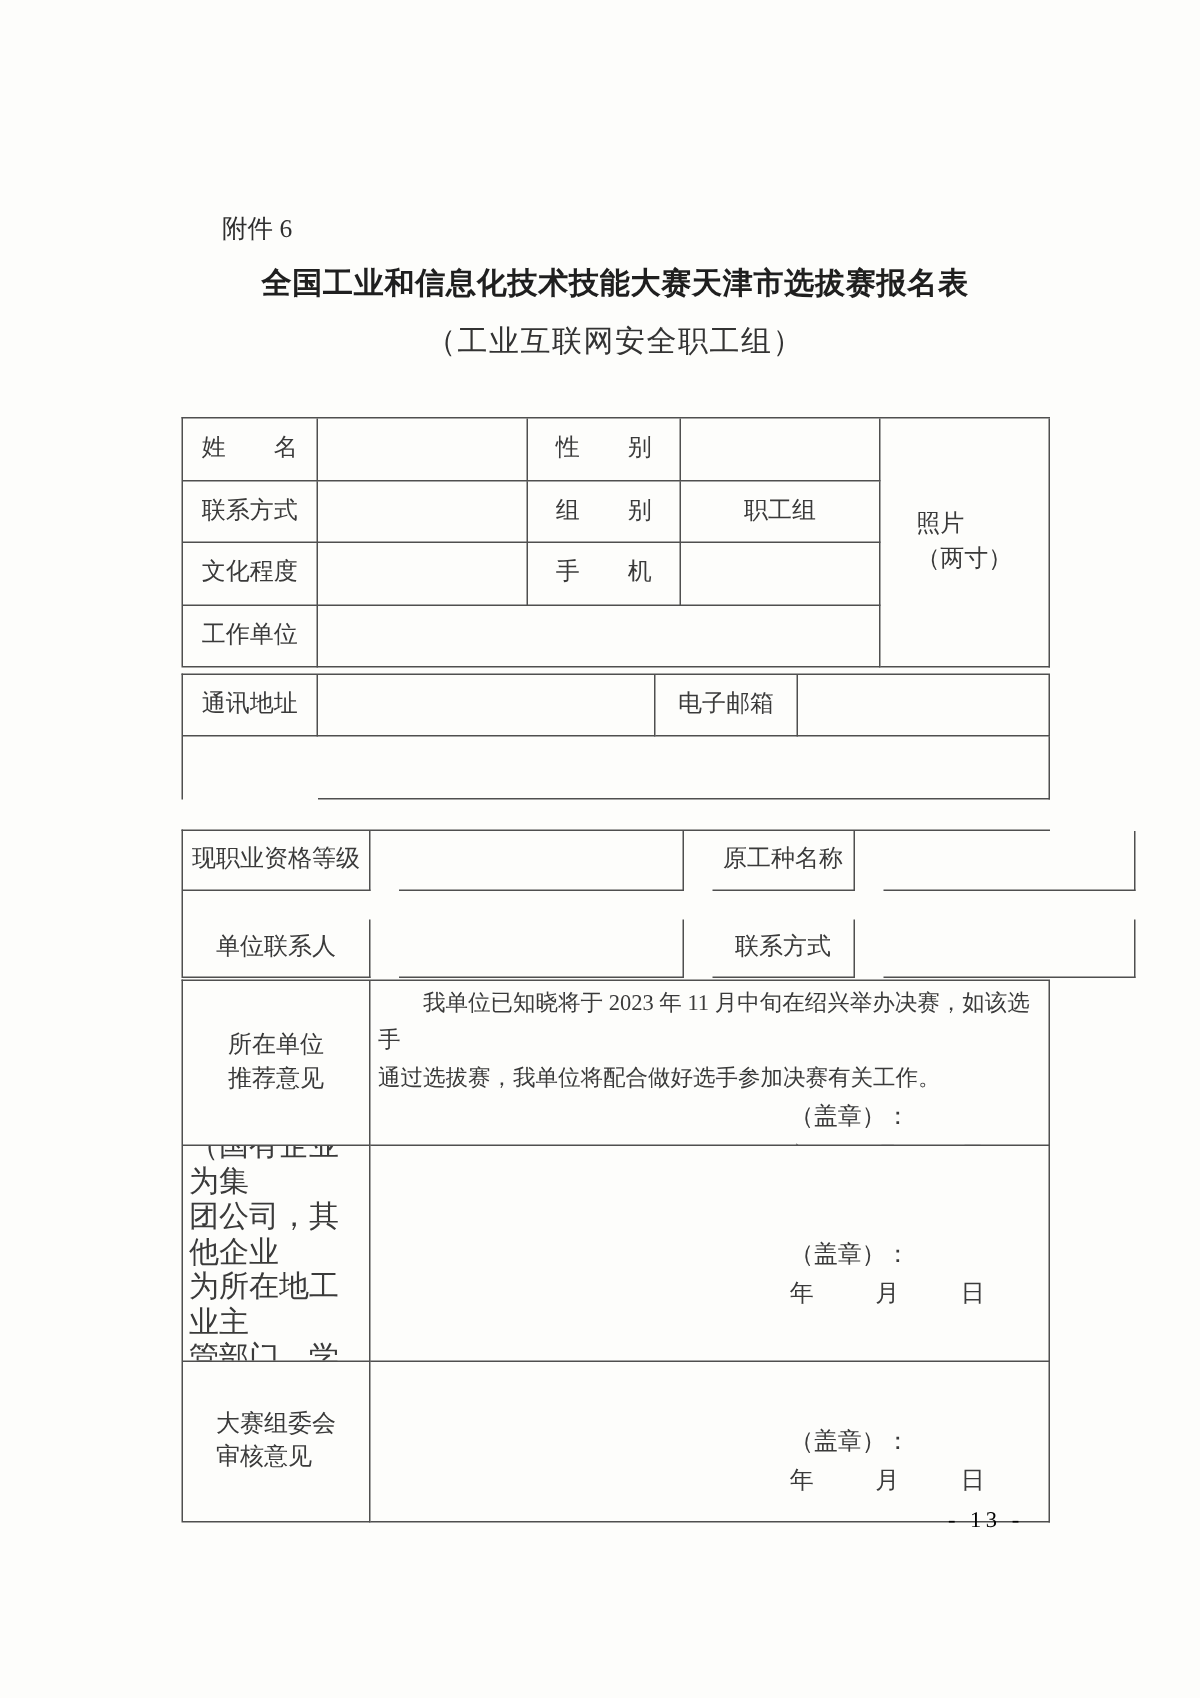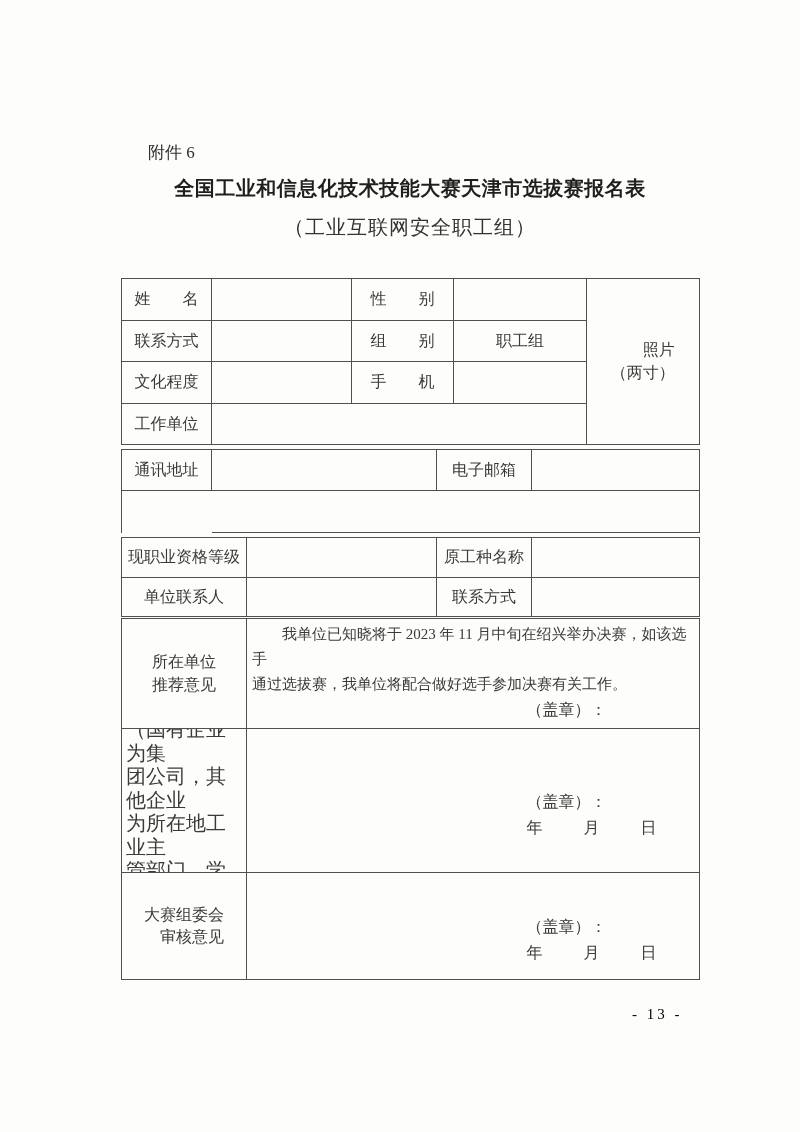--- a/index.html
+++ b/index.html
@@ -29,33 +29,33 @@
   }
   .form { position: absolute; left: 121px; top: 278px; width: 579px; }
   .section {
     display: grid;
     border-top: 1.5px solid #4f4f4f;
     border-left: 1.5px solid #4f4f4f;
     background: transparent;
   }
   .sec-a { grid-template-columns: 90px 140px 102px 133px 112.5px; grid-template-rows: repeat(4, 41.5px); }
   .sec-b { grid-template-columns: 90px 225px 95px 167.5px; grid-template-rows: 41px 42px; margin-top: 4px; }
-  .sec-c { grid-template-columns: 125px 190px 95px 167.5px; grid-template-rows: 40px 39px; margin-top: 4px; }
+  .sec-c { grid-template-columns: 125px 190px 95px 167.5px; grid-template-rows: 40px 39px; margin-top: 20px; gap: 19px; }
   .sec-d { grid-template-columns: 125px 452.5px; grid-template-rows: 110px 144px 107px; margin-top: 1px; }
   .c {
     border-right: 1.5px solid #4f4f4f;
     border-bottom: 1.5px solid #4f4f4f;
     display: flex; align-items: center; justify-content: center;
     font-size: 16px; color: #3a3a3a;
     line-height: 1.4;
     overflow: hidden;
   }
   .photo-cell { grid-column: 5; grid-row: 1 / span 4; }
   .span3 { grid-column: 2 / span 3; }
-  .pre { white-space: pre-line; text-align: right; }
+  .pre { white-space: pre-line; text-align: left; }
   .small-label { font-size: 20px; line-height: 23.5px; }
   .left-label { justify-content: flex-start; text-align: left; padding: 2px 4px; }
   .content-cell {
     flex-direction: column; align-items: flex-start;
     justify-content: flex-start; padding: 3px 5px;
   }
   .statement {
     white-space: pre-line; text-align: left;
     font-size: 15px; line-height: 25px; color: #3a3a3a;
   }

